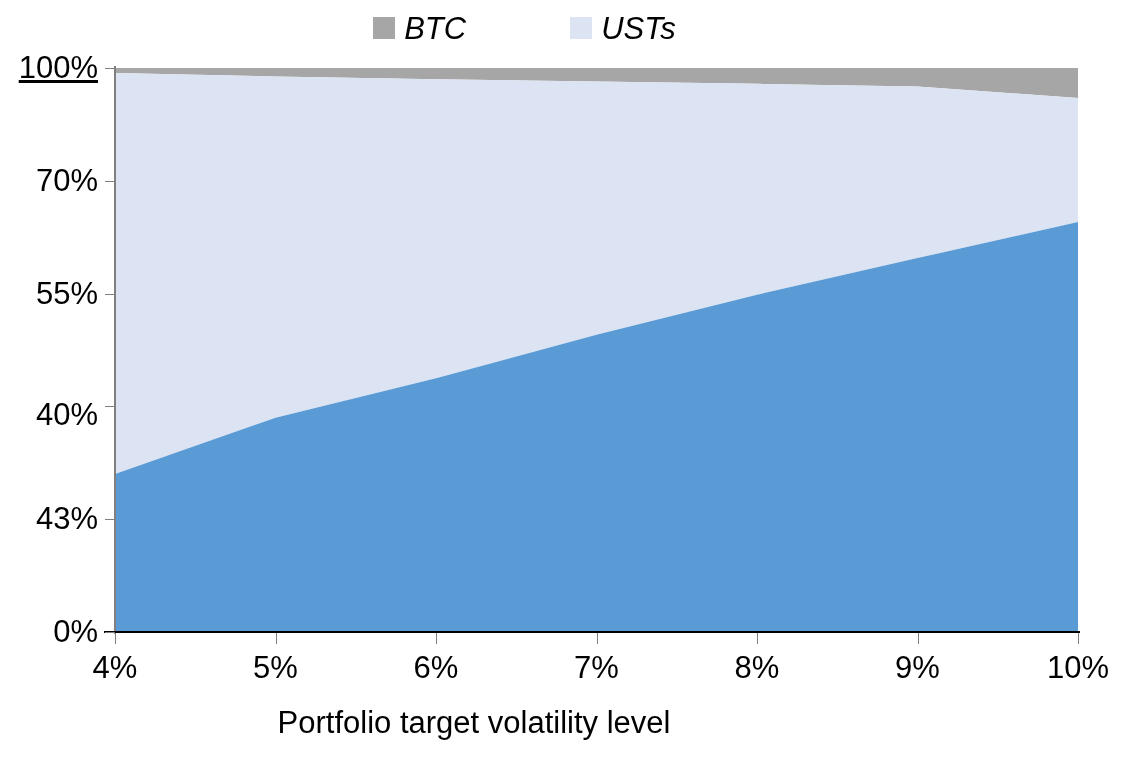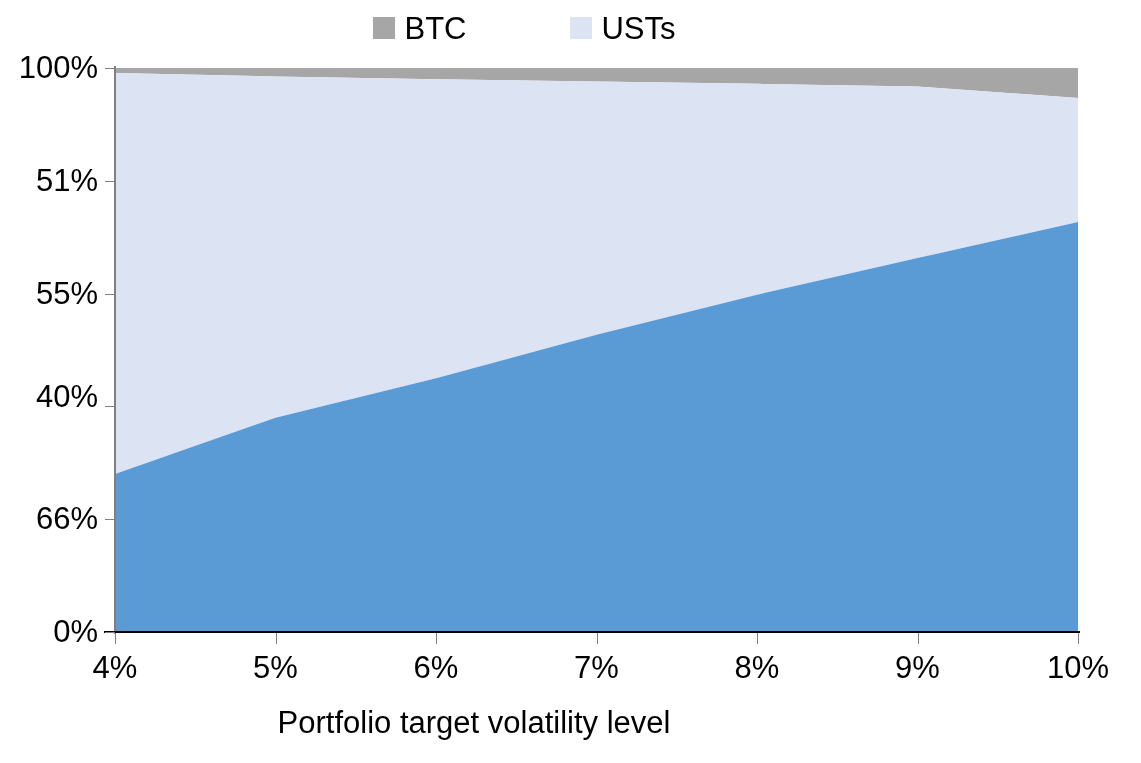--- a/index.html
+++ b/index.html
@@ -10,20 +10,21 @@
     overflow:hidden;
     position:relative;
   }
   #chart-root{position:absolute;inset:0;}
 
   
   #legend{
     position:absolute;left:0;top:8px;width:1141px;height:40px;
     display:flex;align-items:center;justify-content:center;
     gap:0px;
+    font-style:italic;
   }
   .legend-entry{display:flex;align-items:center;}
   .legend-swatch{
     width:22px;height:22px;display:inline-block;margin-right:9px;
   }
   .legend-label{
     font-size:31px;color:#000000;line-height:1;white-space:nowrap;
   }
   #legend-gap-1{width:104px;}
   #legend-gap-2{width:92px;}
@@ -107,25 +108,25 @@
       <div class="x-tick" style="left: 115px;"></div>
       <div class="x-tick" style="left: 275.5px;"></div>
       <div class="x-tick" style="left: 436px;"></div>
       <div class="x-tick" style="left: 596.5px;"></div>
       <div class="x-tick" style="left: 757px;"></div>
       <div class="x-tick" style="left: 917.5px;"></div>
       <div class="x-tick" style="left: 1078px;"></div>
     </div>
   <div id="y-labels">
       <div class="y-label-item" style="top: 616px; left: 0px; width: 98px;">0%</div>
-      <div class="y-label-item" style="top: 503.2px; left: 0px; width: 98px;">66%</div>
-      <div class="y-label-item" style="top: 381px; left: 0px; width: 98px;">40%</div>
+      <div class="y-label-item" style="top: 503.2px; left: 0px; width: 98px;">43%</div>
+      <div class="y-label-item" style="top: 399px; left: 0px; width: 98px;">40%</div>
       <div class="y-label-item" style="top: 277.6px; left: 0px; width: 98px;">55%</div>
-      <div class="y-label-item" style="top: 164.8px; left: 0px; width: 98px;">51%</div>
-      <div class="y-label-item" style="top: 52px; left: 0px; width: 98px;">100%</div>
+      <div class="y-label-item" style="top: 164.8px; left: 0px; width: 98px;">70%</div>
+      <div class="y-label-item" style="top: 52px; left: 0px; width: 98px; text-decoration: underline;">100%</div>
     </div>
   <div id="x-labels">
       <div class="x-label-item" style="left: 55px;">4%</div>
       <div class="x-label-item" style="left: 215.5px;">5%</div>
       <div class="x-label-item" style="left: 376px;">6%</div>
       <div class="x-label-item" style="left: 536.5px;">7%</div>
       <div class="x-label-item" style="left: 697px;">8%</div>
       <div class="x-label-item" style="left: 857.5px;">9%</div>
       <div class="x-label-item" style="left: 1018px; text-align: center;">10%</div>
     </div>

